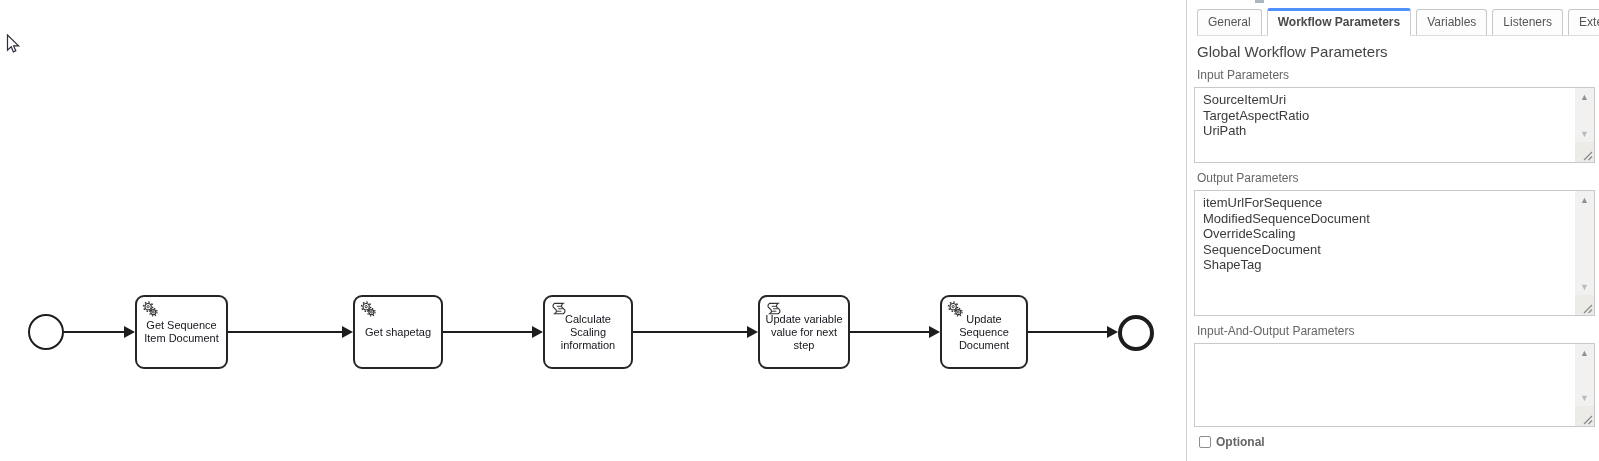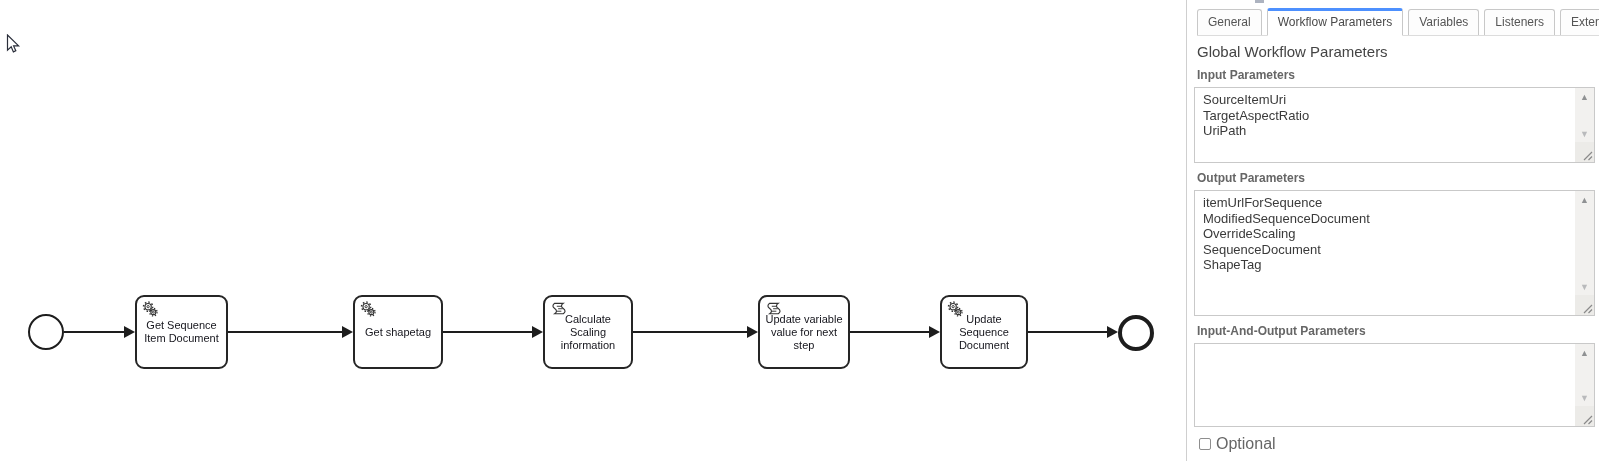--- a/index.html
+++ b/index.html
@@ -33,46 +33,46 @@
            background:#fff; border-left:1px solid #cfcfcf; }
   #clip-artifact { position:absolute; left:68px; top:0; width:9px; height:3px;
                    background:#98a0b0; opacity:.8; }
 
   #tabs { display:flex; align-items:flex-end; gap:5px; margin:8px 0 0 10px;
           padding-right:6px; border-bottom:1px solid #dcdcdc; }
   .tab { font-size:12px; color:#555; background:#fdfdfd; border:1px solid #c8c8c8;
          border-bottom:none; border-radius:3px 3px 0 0; padding:5px 10px 6px 10px;
          white-space:nowrap; cursor:default; }
   .tab.active { border-top:3px solid #4d90fe; background:#fff; padding-top:4px;
-                margin-bottom:-1px; border-bottom:1px solid #fff; color:#4a4a4a; }
+                margin-bottom:-1px; border-bottom:1px solid #fff; color:#4a4a4a;font-weight:bold; }
 
   #panel-content { padding:0 5px 0 7px; }
   #panel-heading { font-size:15px; font-weight:normal; color:#444; margin:7px 0 0 3px; }
 
-  .param-label { font-size:12px; font-weight:bold; color:#666; margin:8px 0 5px 3px; }
+  .param-label { font-size:12px; font-weight:normal; color:#666; margin:8px 0 5px 3px; }
   .param-box { position:relative; width:401px; border:1px solid #c9c9c9; background:#fff;
                overflow:hidden; }
   .param-box.h1 { height:76px; }
   .param-box.h2 { height:126px; }
   .param-box.h3 { height:84px; }
   .param-items { padding:4px 24px 0 8px; }
   .param-item { font-size:13px; line-height:15.5px; color:#3a3a3a; white-space:nowrap; }
 
   .sb-track { position:absolute; top:0; right:0; bottom:20px; width:19px; background:#f2f1ef;
               display:flex; flex-direction:column; justify-content:space-between;
               align-items:center; }
   .sb-up   { font-size:9px; color:#8f9193; padding-top:4px; }
   .sb-down { font-size:9px; color:#b9babc; padding-bottom:3px; }
   .sb-corner { position:absolute; right:0; bottom:0; width:19px; height:20px; background:#ecebe8; }
   .sb-corner svg { position:absolute; right:1px; bottom:1px; }
 
   #optional-row { display:flex; align-items:center; margin:8px 0 0 5px; }
   #optional-checkbox { width:12px; height:12px; border:1px solid #8e8e8e; border-radius:2px;
                        background:#fff; }
-  #optional-label { font-size:16px; font-weight:normal; color:#666; margin-left:5px;text-align:center; }
+  #optional-label { font-size:12px; font-weight:bold; color:#666; margin-left:5px;text-align:center; }
 </style>
 </head>
 <body>
 
 <div id="stage">
 
   <div id="canvas">
 
     <svg id="mouse-cursor" viewBox="0 0 15 21">
       <path d="M1.5 1 L1.5 16.2 L5.2 12.8 L7.4 17.9 L9.8 16.8 L7.6 11.9 L12.6 11.9 Z" fill="#fff" stroke="#2a2e3a" stroke-width="1.2"></path>

